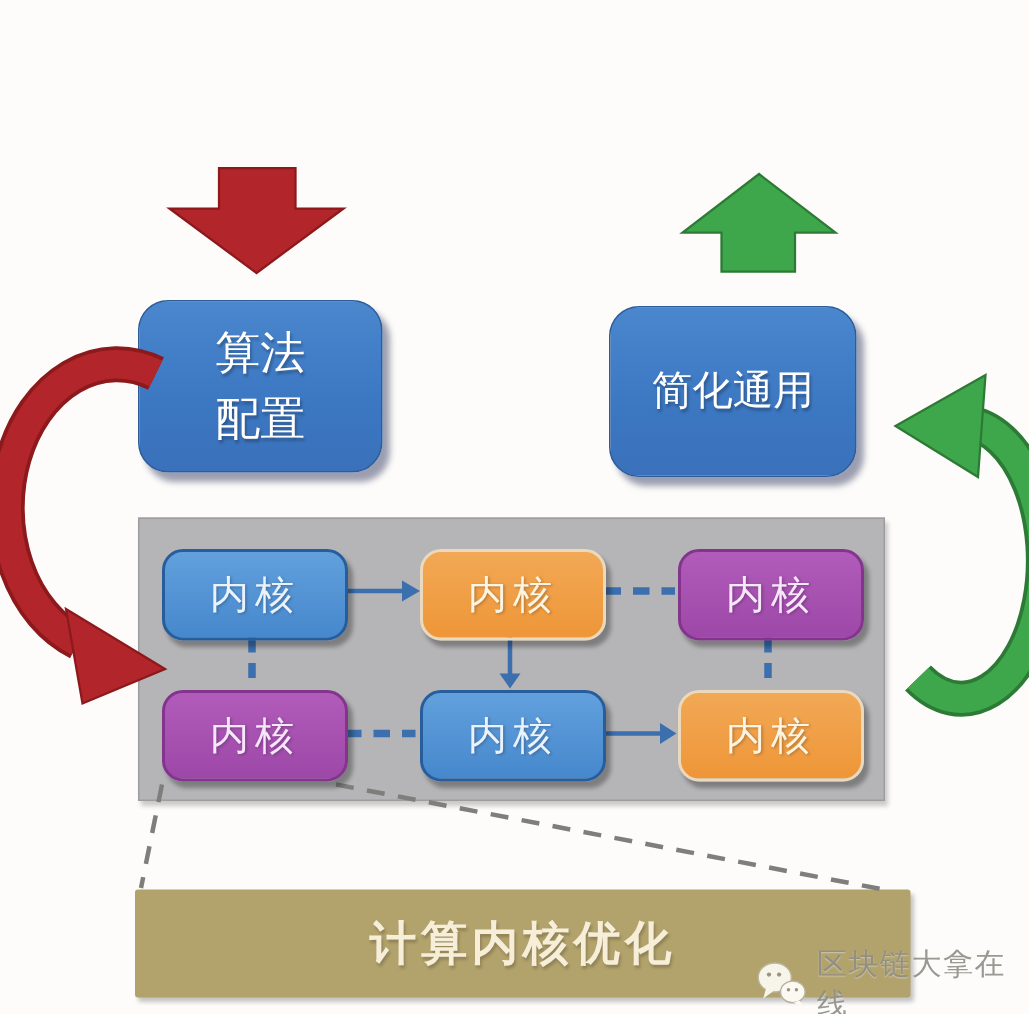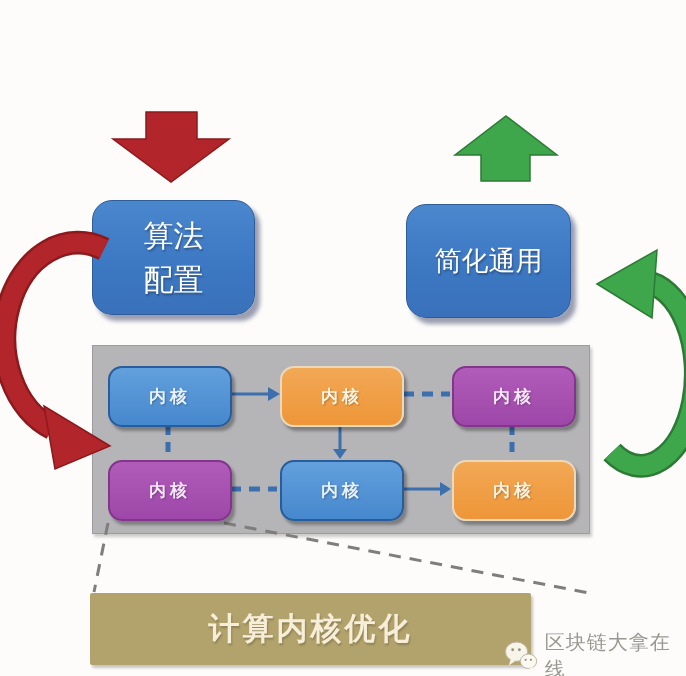--- a/index.html
+++ b/index.html
@@ -32,32 +32,32 @@
   
   .kernel-panel{
     position:absolute;left:92px;top:345px;width:496px;height:187px;
     background:#b5b4b6;border:1px solid #9d9c9e;
     box-shadow:2px 3px 3px rgba(0,0,0,.2);
   }
   
   .kernel{
     position:absolute;width:120px;height:57px;border-radius:14px;z-index:6;
     display:flex;align-items:center;justify-content:center;
-    font-size:17px;font-weight:bold;letter-spacing:4px;
+    font-size:26px;font-weight:normal;letter-spacing:4px;
     box-shadow:3px 4px 3px rgba(0,0,0,.3);
     text-shadow:1px 1px 2px rgba(0,0,0,.25);
   }
   .kernel.blue{background:linear-gradient(180deg,#62a0dd,#4688cd);border:2px solid #275d9b;color:#eaf3fd;}
   .kernel.orange{background:linear-gradient(180deg,#f2a855,#ee9638);border:2px solid #ead9bd;color:#fdf4e2;}
   .kernel.purple{background:linear-gradient(180deg,#b15cba,#9d47a8);border:2px solid #83358e;color:#f7e7fb;}
   .k-r1{top:366px;} .k-r2{top:460px;}
   .k-c1{left:108px;} .k-c2{left:280px;} .k-c3{left:452px;}
   
   .bottom-banner{
-    position:absolute;left:90px;top:593px;width:441px;height:72px;
+    position:absolute;left:90px;top:593px;width:517px;height:72px;
     background:#b2a26b;border-radius:2px;
     box-shadow:2px 3px 3px rgba(0,0,0,.22);
     display:flex;align-items:center;justify-content:center;text-align:right;
   }
   .bottom-banner .title{
     color:#f6eed8;font-size:31px;font-weight:bold;letter-spacing:3px;
     text-shadow:1px 2px 2px rgba(0,0,0,.2);
   }
   
   .overlay{position:absolute;left:0;top:0;width:686px;height:676px;z-index:5;pointer-events:none;}

